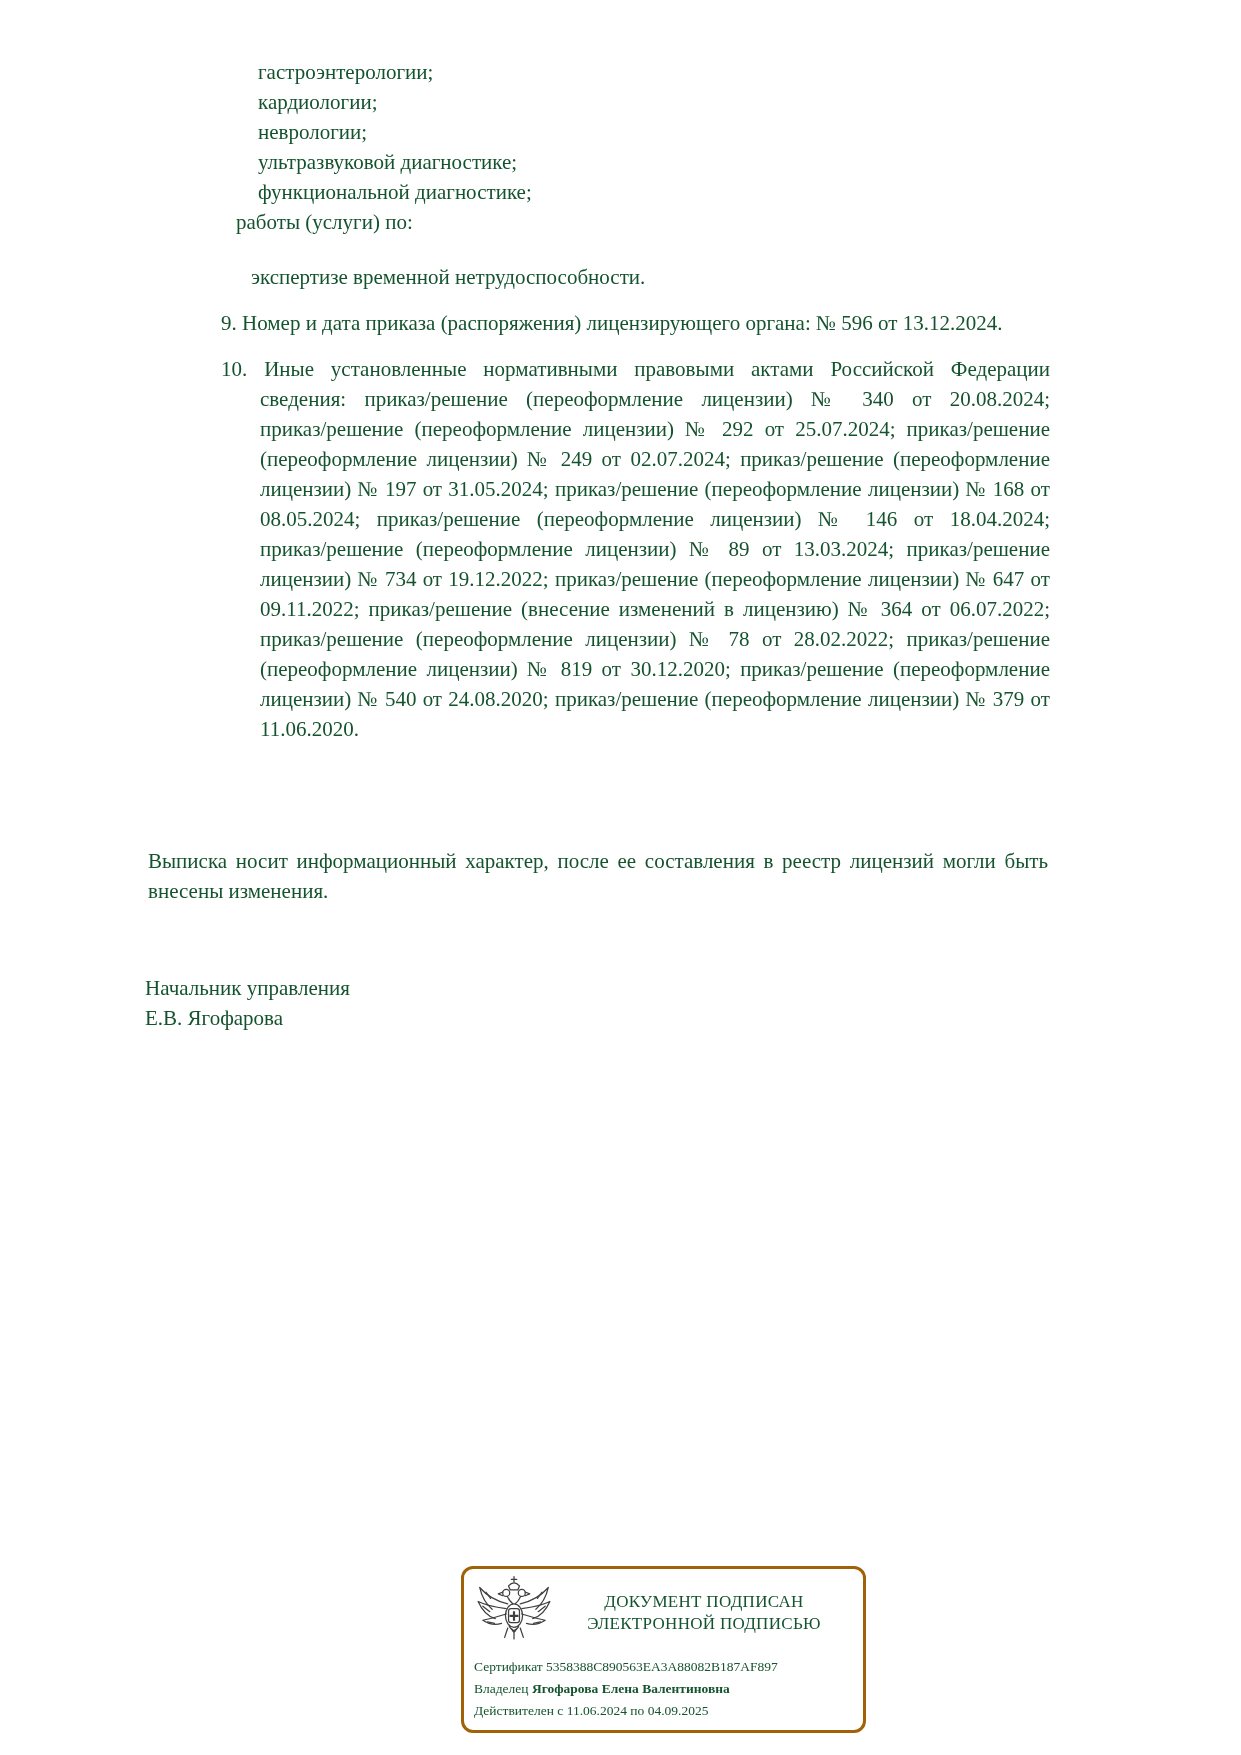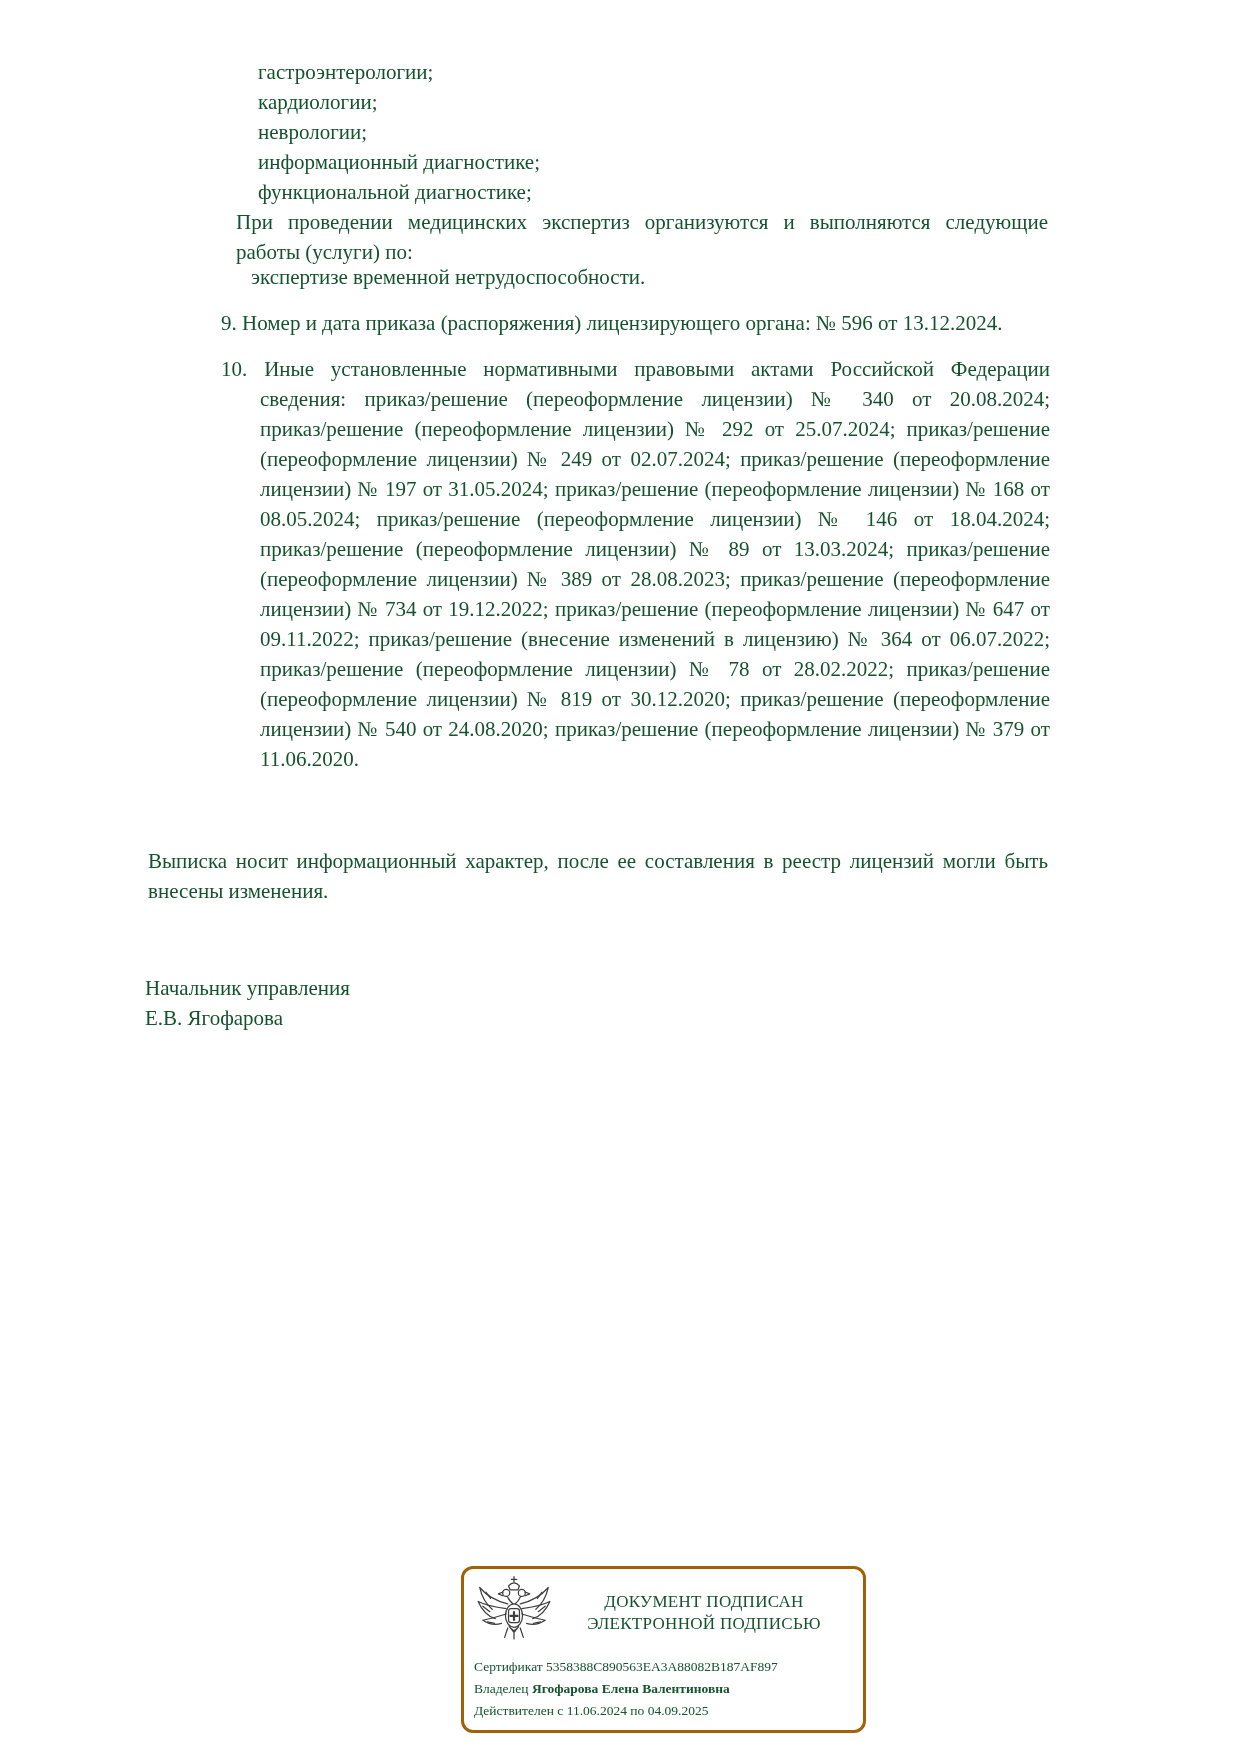--- a/index.html
+++ b/index.html
@@ -59,42 +59,40 @@
 </style>
 </head>
 <body>
 
 <div class="page">
 
   <div id="specialties" class="abs lines plain">
       <div>гастроэнтерологии;</div>
       <div>кардиологии;</div>
       <div>неврологии;</div>
-      <div>информационный диагностике;</div>
+      <div>ультразвуковой диагностике;</div>
       <div>функциональной диагностике;</div>
     </div>
 
   <div id="expertise" class="abs lines just">
-      <div>При проведении медицинских экспертиз организуются и выполняются следующие</div>
       <div>работы (услуги) по:</div>
     </div>
 
   <div id="expertise-item" class="abs">экспертизе временной нетрудоспособности.</div>
 
   <div id="item9" class="abs">9. Номер и дата приказа (распоряжения) лицензирующего органа: № 596 от 13.12.2024.</div>
 
   <div id="item10" class="abs lines just">
       <div>10. Иные установленные нормативными правовыми актами Российской Федерации</div>
       <div>сведения: приказ/решение (переоформление лицензии) № 340 от 20.08.2024;</div>
       <div>приказ/решение (переоформление лицензии) № 292 от 25.07.2024; приказ/решение</div>
       <div>(переоформление лицензии) № 249 от 02.07.2024; приказ/решение (переоформление</div>
       <div>лицензии) № 197 от 31.05.2024; приказ/решение (переоформление лицензии) № 168 от</div>
       <div>08.05.2024; приказ/решение (переоформление лицензии) № 146 от 18.04.2024;</div>
       <div>приказ/решение (переоформление лицензии) № 89 от 13.03.2024; приказ/решение</div>
-      <div>(переоформление лицензии) № 389 от 28.08.2023; приказ/решение (переоформление</div>
       <div>лицензии) № 734 от 19.12.2022; приказ/решение (переоформление лицензии) № 647 от</div>
       <div>09.11.2022; приказ/решение (внесение изменений в лицензию) № 364 от 06.07.2022;</div>
       <div>приказ/решение (переоформление лицензии) № 78 от 28.02.2022; приказ/решение</div>
       <div>(переоформление лицензии) № 819 от 30.12.2020; приказ/решение (переоформление</div>
       <div>лицензии) № 540 от 24.08.2020; приказ/решение (переоформление лицензии) № 379 от</div>
       <div>11.06.2020.</div>
     </div>
 
   <div id="note" class="abs lines just">
       <div>Выписка носит информационный характер, после ее составления в реестр лицензий могли быть</div>

